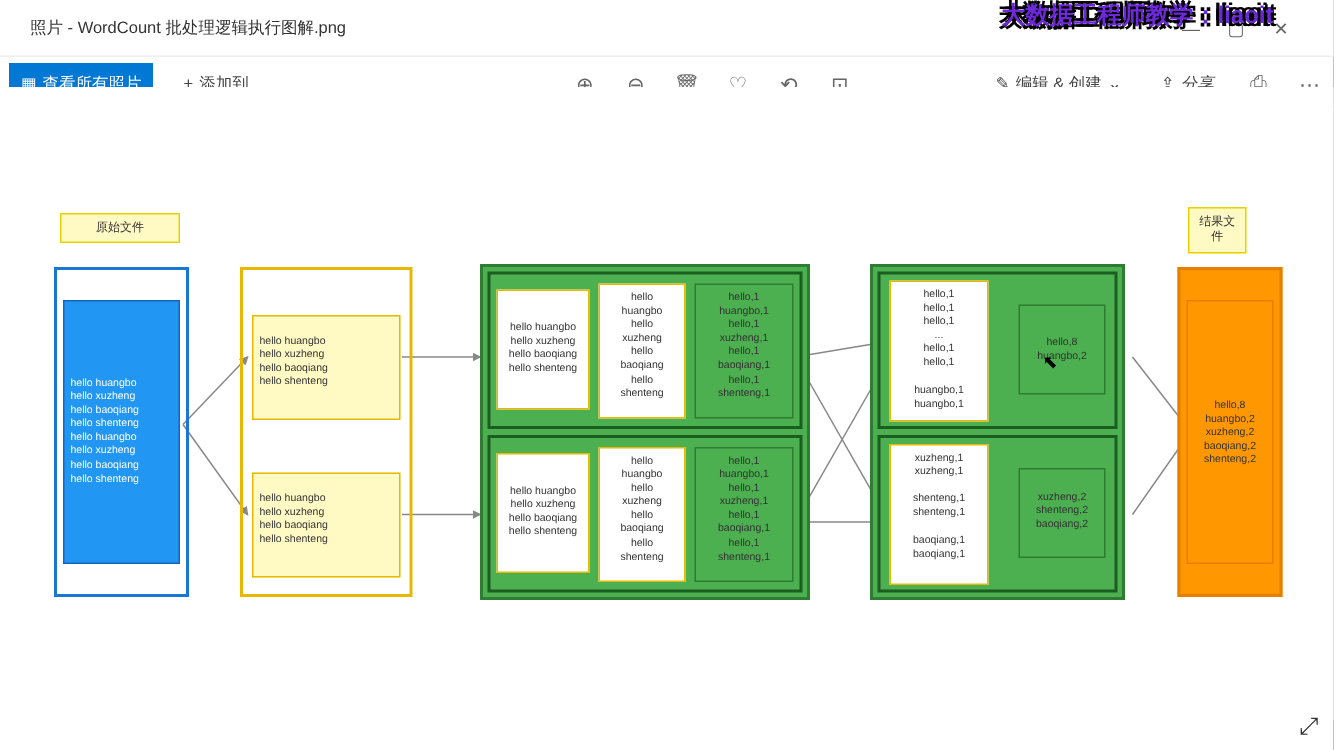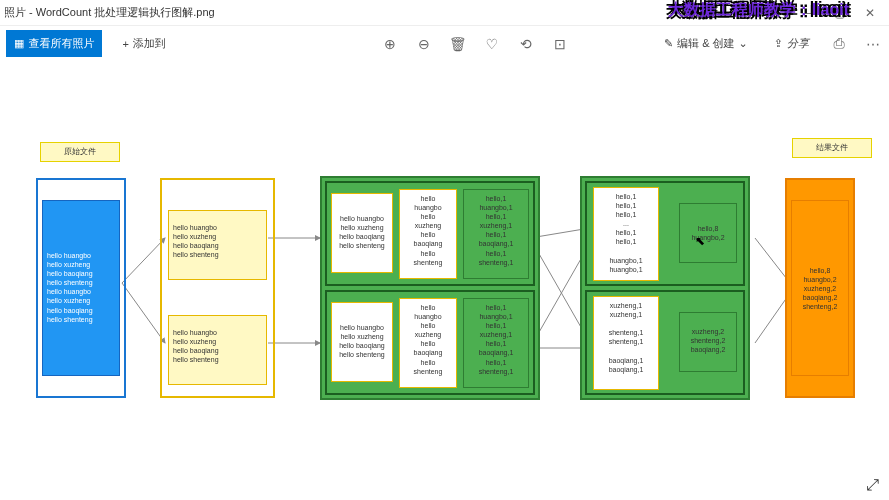--- a/index.html
+++ b/index.html
@@ -1,18 +1,18 @@
 <!DOCTYPE html>
 <html><head>
 <meta charset="utf-8">
 <style>
 *{margin:0;padding:0;box-sizing:border-box;font-family:"Microsoft YaHei",sans-serif}
 body{background:#000;width:889px;height:500px;overflow:hidden;position:relative}
 .app{background:#fff;width:889px;height:500px;position:relative}
-.titlebar{height:26px;background:#fff;display:flex;align-items:center;padding:0 4px;font-size:11px;color:#333;border-bottom:1px solid #eee}
+.titlebar{height:38px;background:#fff;display:flex;align-items:center;padding:0 20px;font-size:11px;color:#333;border-bottom:1px solid #eee}
 .titlebar .spacer{flex:1}
 .titlebar .winbtn{width:30px;text-align:center;color:#666;font-size:12px}
 .overlay-text{position:absolute;top:0;right:40px;font-size:16px;font-weight:900;color:#6d28d9;text-shadow:2px 2px 0 #000,-2px -2px 0 #000,2px -2px 0 #000,-2px 2px 0 #000;z-index:10}
 .toolbar{height:36px;display:flex;align-items:center;padding:0 6px;gap:14px;border-bottom:1px solid #eee}
 .tbtn{display:flex;align-items:center;gap:4px;font-size:11px;color:#444;padding:4px 6px;cursor:pointer}
 .tbtn.primary{background:#0078d4;color:#fff;padding:6px 8px}
 .toolbar .spacer{flex:1}
 .ticon{color:#666;font-size:14px;width:20px;text-align:center;cursor:pointer}
 .canvas{position:absolute;top:58px;left:0;right:0;bottom:20px;background:#fff}
 .note{position:absolute;background:#fff9c4;border:1px solid #e6d200;font-size:8px;color:#333;padding:4px 6px;text-align:center;line-height:1.3}
@@ -96,21 +96,21 @@
    <line x1="530" y1="180" x2="590" y2="285" marker-end="url(#ah)"></line>
    <line x1="530" y1="290" x2="590" y2="185" marker-end="url(#ah)"></line>
    <line x1="530" y1="290" x2="590" y2="290" marker-end="url(#ah)"></line>
    <line x1="655" y1="180" x2="675" y2="180" marker-end="url(#ah)"></line>
    <line x1="655" y1="285" x2="675" y2="285" marker-end="url(#ah)"></line>
    <line x1="755" y1="180" x2="790" y2="225" marker-end="url(#ah)"></line>
    <line x1="755" y1="285" x2="790" y2="235" marker-end="url(#ah)"></line>
   </svg>
 
   <div class="note" style="left: 40px; top: 84px; width: 80px; white-space: pre-line;">原始文件</div>
-  <div class="note" style="left: 792px; top: 80px; width: 80px; white-space: pre-line;">结果文件</div>
+  <div class="note" style="left: 792px; top: 80px; width: 39px; white-space: pre-line;">结果文件</div>
 
   <div class="stage blue" style="left:36px;top:120px;width:90px;height:220px">
    <div class="block bluebg" style="left: 4px; top: 20px; width: 78px; height: 176px; padding-top: 50px; white-space: pre-line;">hello huangbo
 hello xuzheng
 hello baoqiang
 hello shenteng
 hello huangbo
 hello xuzheng
 hello baoqiang
 hello shenteng</div>

